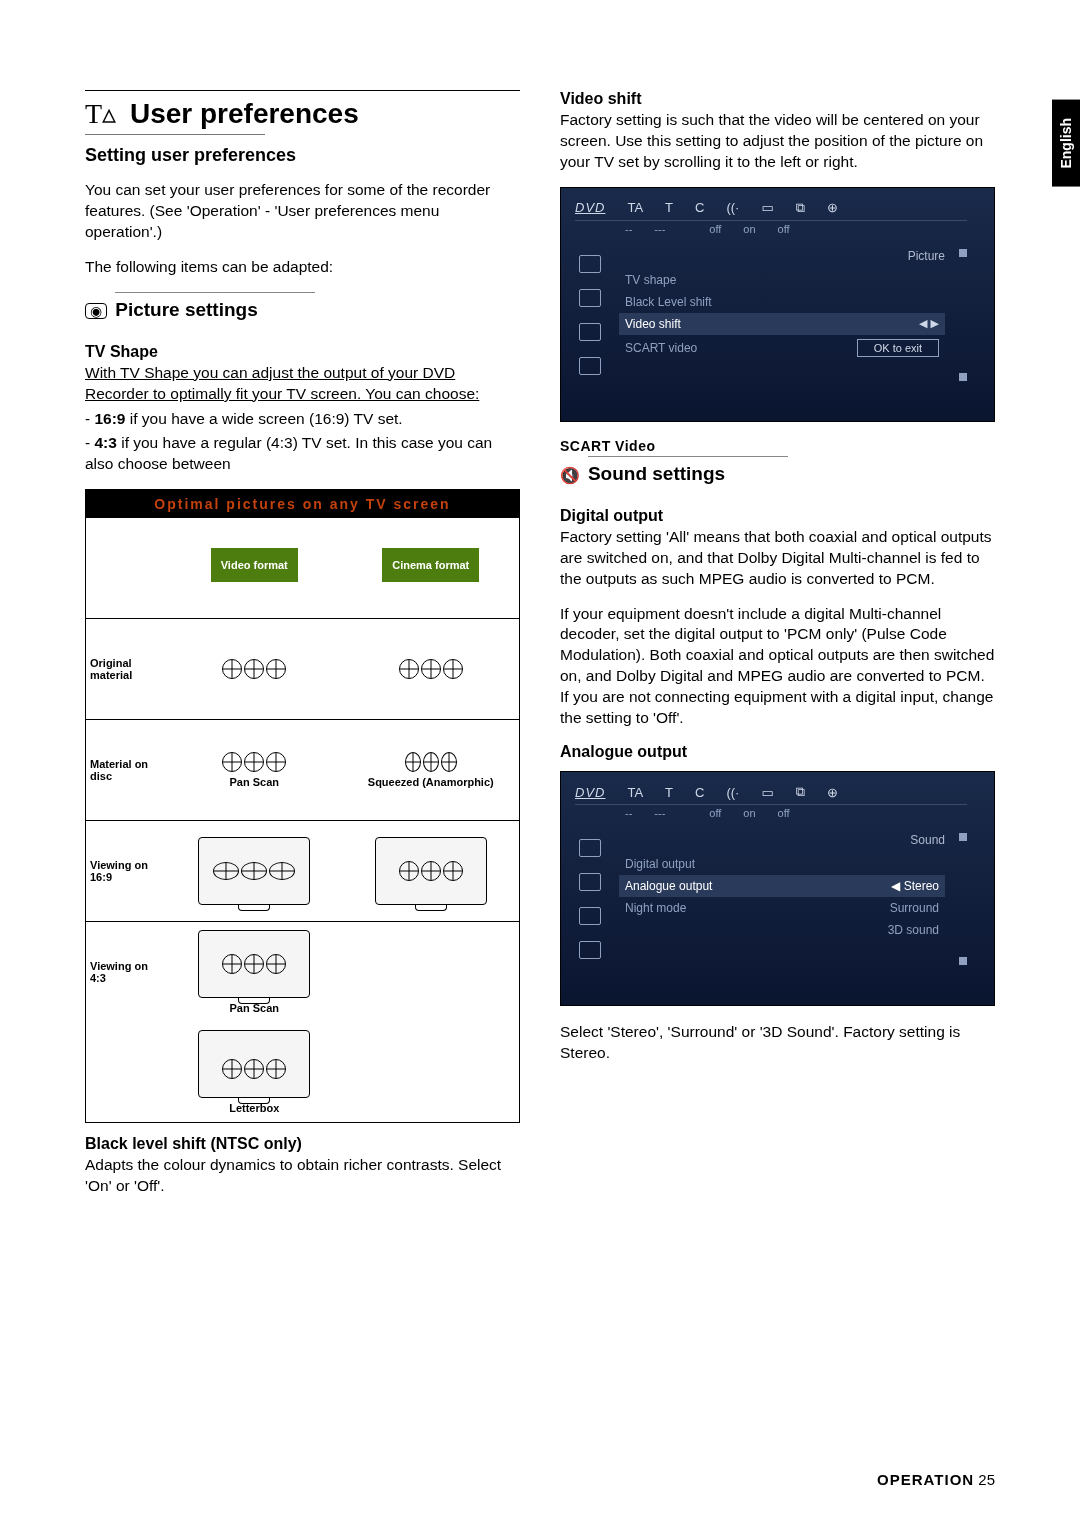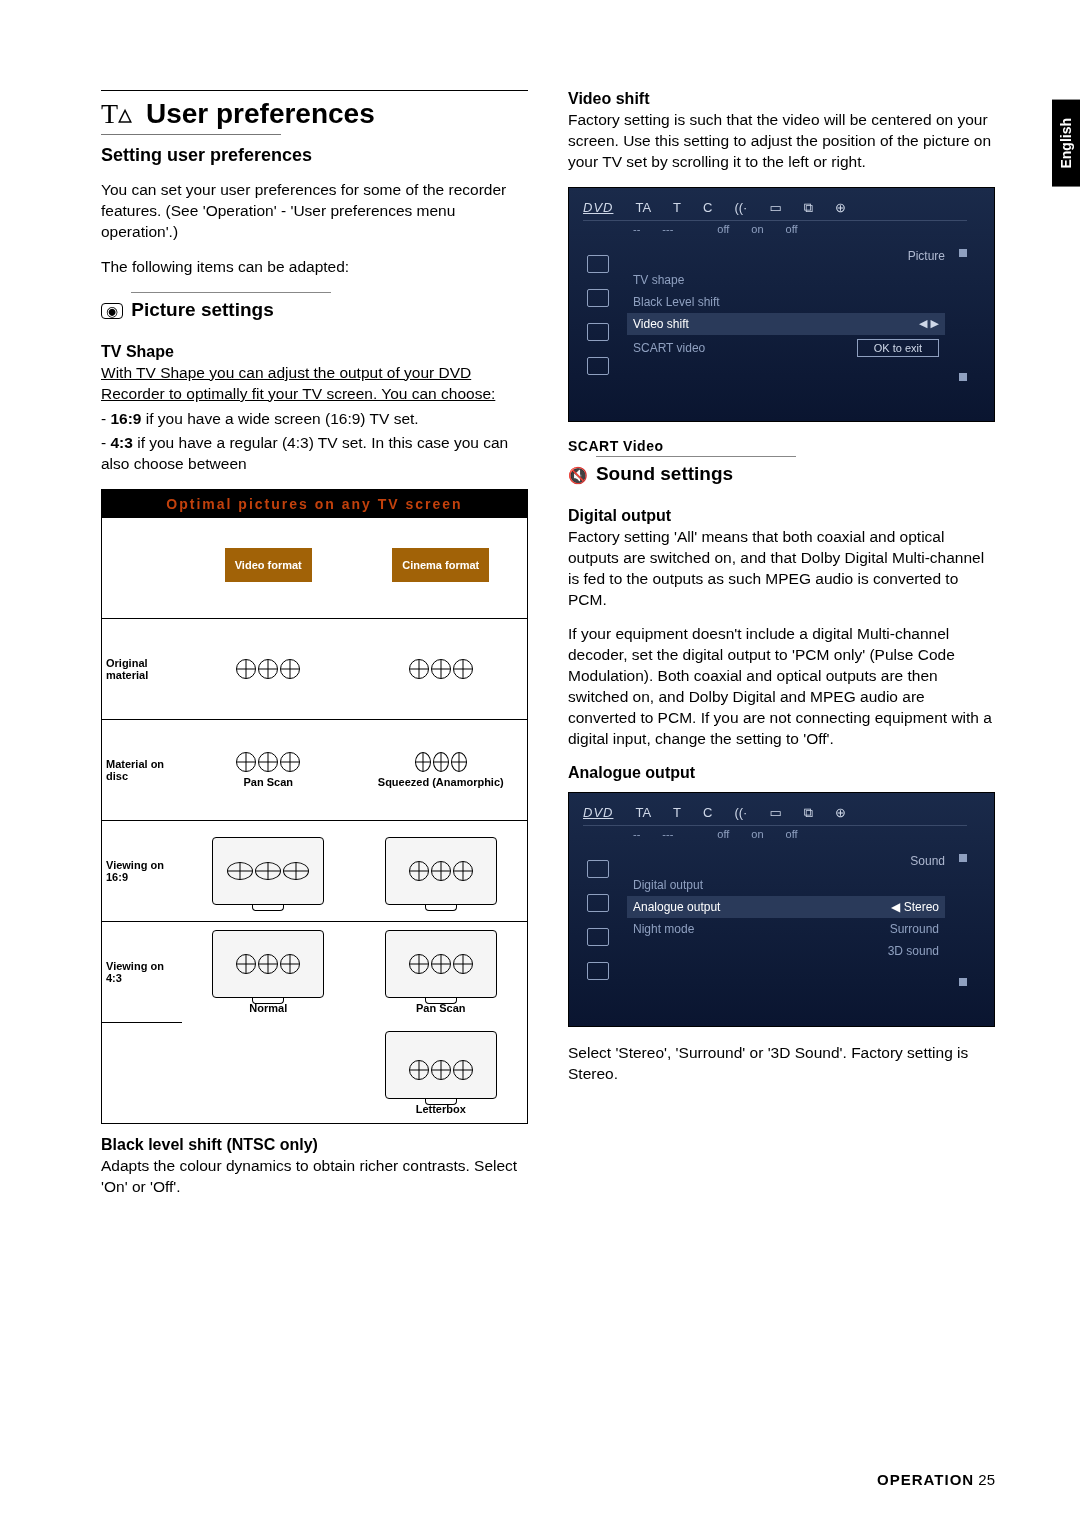--- a/index.html
+++ b/index.html
@@ -23,21 +23,20 @@
     font-size: 14px;
     font-weight: bold;
     padding: 18px 6px;
     writing-mode: vertical-rl;
     transform: rotate(180deg);
     border-radius: 0 0 0 0;
   }
   .columns {
     display: flex;
     gap: 40px;
-    margin-left: 16px;
   }
   .col { flex: 1; min-width: 0; }
   h1 {
     border-top: 1.5px solid #000;
     margin: 0 0 4px 0;
     padding-top: 6px;
     font-size: 28px;
     font-weight: bold;
   }
   h1 .t-icon { font-family: serif; font-weight: normal; margin-right: 6px; }
@@ -71,21 +70,21 @@
   }
   .diagram-grid {
     display:grid;
     grid-template-columns: 80px 1fr 1fr;
     font-size:11px;
     color:#000;
   }
   .dcell { border-top:1px solid #000; display:flex; align-items:center; justify-content:center; flex-direction:column; padding:8px 4px; min-height:84px; text-align:center; }
   .dcell.rowlabel { justify-content:center; font-weight:bold; text-align:left; align-items:flex-start; }
   .dcell.noborder { border-top:none; }
-  .chip { background:#a16207; color:#fff; font-size:11px; font-weight:bold; padding:11px 10px; margin-bottom:6px; }
+  .chip { background:#4d7c0f; color:#fff; font-size:11px; font-weight:bold; padding:11px 10px; margin-bottom:6px; }
   .tv {
     width: 110px; height: 66px; border:1.5px solid #000; border-radius:4px;
     background:#f5f5f5; display:flex; align-items:center; justify-content:center;
     position:relative;
   }
   .tv::after{ content:""; position:absolute; bottom:-7px; width:30px; height:5px; border:1.5px solid #000; border-top:none; border-radius:0 0 4px 4px;}
   .balls { display:flex; gap:2px; }
   .ball { width:18px; height:18px; border:1.3px solid #000; border-radius:50%; position:relative;}
   .ball::before,.ball::after{content:"";position:absolute;background:#000;}
   .ball::before{left:50%;top:0;width:1px;height:100%;transform:translateX(-50%);}
@@ -221,30 +220,20 @@
 
         <div class="dcell rowlabel">Viewing on 4:3</div>
         <div class="dcell">
             <div class="tv">
               <div class="balls">
                 <span class="ball"></span>
                 <span class="ball"></span>
                 <span class="ball"></span>
               </div>
             </div>
-            <div class="caption">Normal</div>
-          </div>
-        <div class="dcell">
-            <div class="tv">
-              <div class="balls">
-                <span class="ball"></span>
-                <span class="ball"></span>
-                <span class="ball"></span>
-              </div>
-            </div>
             <div class="caption">Pan Scan</div>
           </div>
 
         <div class="dcell rowlabel"></div>
         <div class="dcell" style="border-top:none"></div>
         <div class="dcell" style="border-top:none">
             <div class="tv bars">
               <div class="balls" style="margin-top:10px">
                 <span class="ball"></span>
                 <span class="ball"></span>

